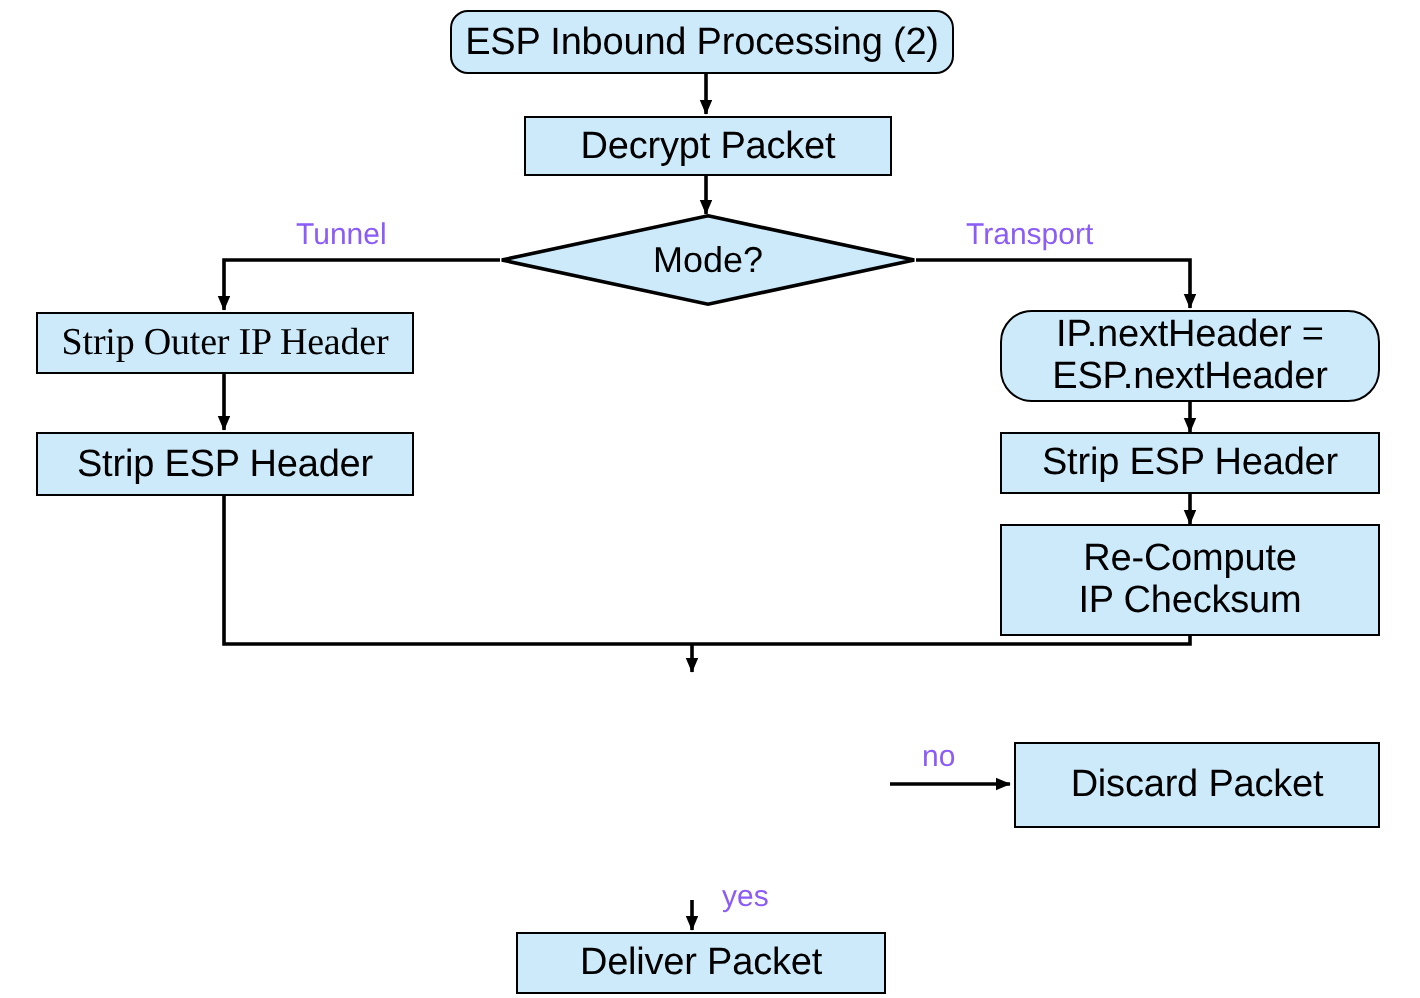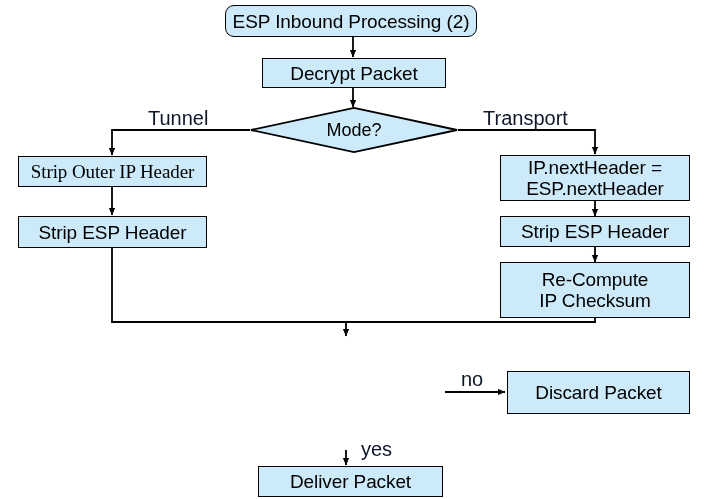--- a/index.html
+++ b/index.html
@@ -56,23 +56,23 @@
     justify-content: center;
     text-align: center;
     font-size: 18px;
     line-height: 22px;
     color: #000000;
     white-space: pre-line;
     pointer-events: none;
   }
   .edge-label {
     position: absolute;
-    font-size: 20px;
+    font-size: 15px;
     line-height: 20px;
-    color: #0f172a;
+    color: #8b5cf6;
     white-space: nowrap;
   }
   #wires {
     position: absolute;
     left: 0;
     top: 0;
     width: 710px;
     height: 499px;
     pointer-events: none;
   }
@@ -128,21 +128,21 @@
   </div>
 
   <div class="edge-label" style="left:148px; top:108px;">Tunnel</div>
 
   <div class="edge-label" style="left:483px; top:108px;">Transport</div>
 
   <div class="node" style="left:18px; top:156px; width:189px; height:31px;font-family:Liberation Serif, serif;">Strip Outer IP Header</div>
 
   <div class="node" style="left:18px; top:216px; width:189px; height:32px;">Strip ESP Header</div>
 
-  <div class="node" style="left:500px; top:155px; width:190px; height:46px;">IP.nextHeader =
+  <div class="node" style="left:500px; top:155px; width:190px; height:46px;border-radius:16px;">IP.nextHeader =
 ESP.nextHeader</div>
 
   <div class="node" style="left:500px; top:216px; width:190px; height:31px;">Strip ESP Header</div>
 
   <div class="node" style="left:500px; top:262px; width:190px; height:56px;">Re-Compute
 IP Checksum</div>
 
 
   <div class="edge-label" style="left:461px; top:369px;">no</div>
 

